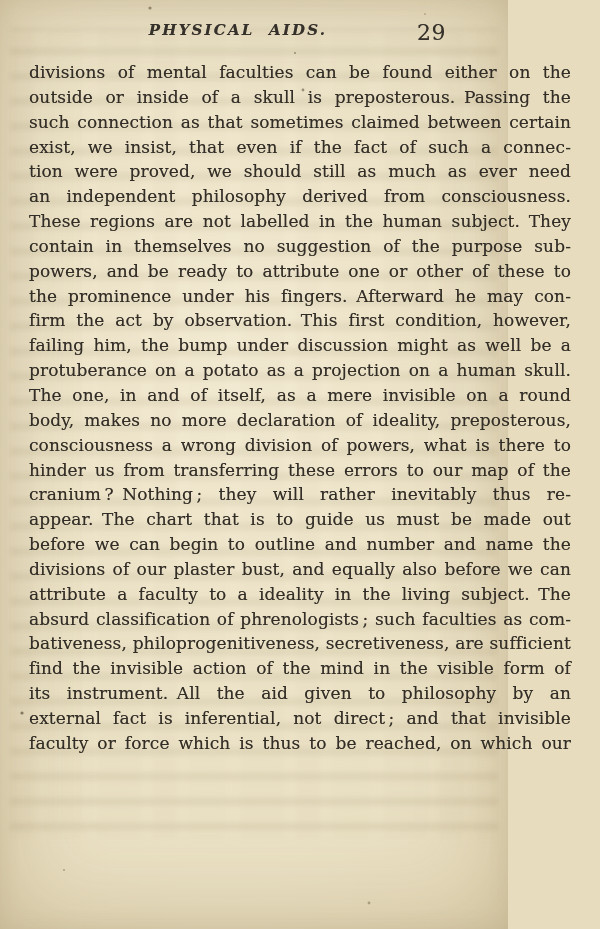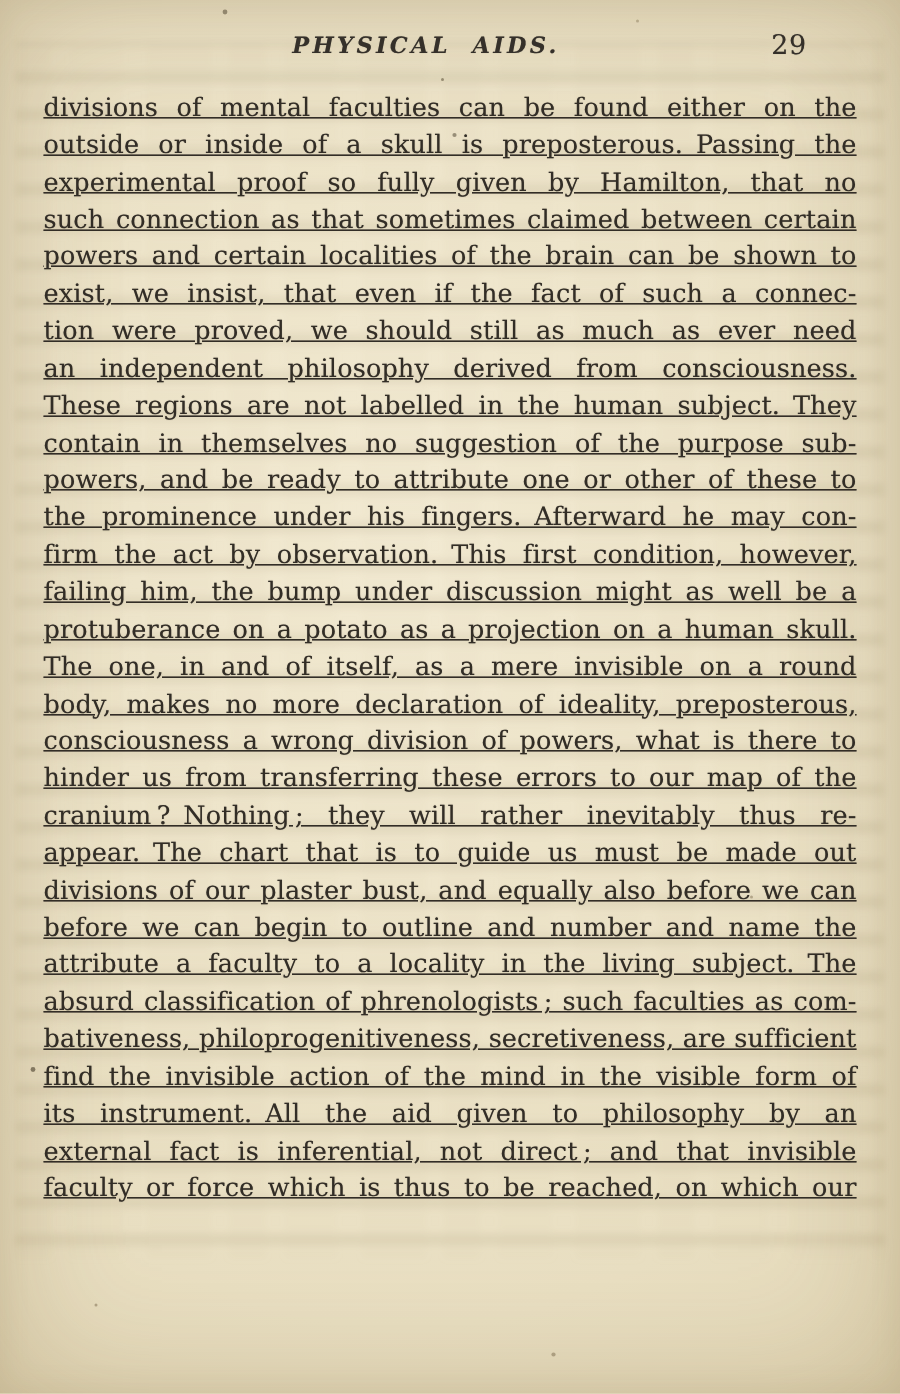--- a/index.html
+++ b/index.html
@@ -5,21 +5,21 @@
   html, body {
     margin: 0;
     padding: 0;
     width: 600px;
     height: 929px;
     overflow: hidden;
     background: #e7ddbe;
   }
   .page {
     position: relative;
-    width: 600px;
+    width: 508px;
     height: 929px;
     font-family: "DejaVu Serif", "Liberation Serif", serif;
     color: #322d26;
     background:
       radial-gradient(ellipse 130% 110% at 45% 38%,
         rgba(243,235,212,0.9) 0%,
         rgba(233,223,194,0.9) 52%,
         rgba(219,205,166,0.9) 100%),
       #e9dfc2;
   }
@@ -89,32 +89,31 @@
     letter-spacing: 2.2px;
     word-spacing: 7px;
     white-space: nowrap;
     color: #35302a;
     text-shadow: 0 0 0.5px rgba(53,48,42,0.45);
   }
   .page-number {
     position: absolute;
     top: -1px;
     right: 62px;
-    font-size: 18px;
+    font-size: 22px;
     letter-spacing: 0.5px;
     color: #35302a;
     text-shadow: 0 0 0.5px rgba(53,48,42,0.45);
     margin-left: 44px;
   }
   .body-text {
     position: absolute;
     top: 60px;
     left: 29px;
     width: 542px;
-    text-decoration: underline;
   }
   .line {
     font-size: 17px;
     line-height: 24.85px;
     text-align: justify;
     text-align-last: justify;
     letter-spacing: 0.1px;
     white-space: normal;
     text-shadow: 0 0 0.55px rgba(49,44,38,0.5);
   }
@@ -129,42 +128,40 @@
   <div class="specks"></div>
 
   <div class="running-head">
     <span class="running-title">PHYSICAL AIDS.</span>
     <span class="page-number">29</span>
   </div>
 
   <div class="body-text">
     <div class="line">divisions of mental faculties can be found either on the</div>
     <div class="line">outside or inside of a skull is preposterous. Passing the</div>
-    <div class="line">experimental proof so fully given by Hamilton, that no</div>
     <div class="line">such connection as that sometimes claimed between certain</div>
-    <div class="line">powers and certain localities of the brain can be shown to</div>
     <div class="line">exist, we insist, that even if the fact of such a connec-</div>
     <div class="line">tion were proved, we should still as much as ever need</div>
     <div class="line">an independent philosophy derived from consciousness.</div>
     <div class="line">These regions are not labelled in the human subject. They</div>
     <div class="line">contain in themselves no suggestion of the purpose sub-</div>
     <div class="line">powers, and be ready to attribute one or other of these to</div>
     <div class="line">the prominence under his fingers. Afterward he may con-</div>
     <div class="line">firm the act by observation. This first condition, however,</div>
     <div class="line">failing him, the bump under discussion might as well be a</div>
     <div class="line">protuberance on a potato as a projection on a human skull.</div>
     <div class="line">The one, in and of itself, as a mere invisible on a round</div>
     <div class="line">body, makes no more declaration of ideality, preposterous,</div>
     <div class="line">consciousness a wrong division of powers, what is there to</div>
     <div class="line">hinder us from transferring these errors to our map of the</div>
     <div class="line">cranium ? Nothing ; they will rather inevitably thus re-</div>
     <div class="line">appear. The chart that is to guide us must be made out</div>
+    <div class="line">before we can begin to outline and number and name the</div>
     <div class="line">divisions of our plaster bust, and equally also before we can</div>
-    <div class="line">before we can begin to outline and number and name the</div>
-    <div class="line">attribute a faculty to a locality in the living subject. The</div>
+    <div class="line">attribute a faculty to a ideality in the living subject. The</div>
     <div class="line">absurd classification of phrenologists ; such faculties as com-</div>
     <div class="line">bativeness, philoprogenitiveness, secretiveness, are sufficient</div>
     <div class="line">find the invisible action of the mind in the visible form of</div>
     <div class="line">its instrument. All the aid given to philosophy by an</div>
     <div class="line">external fact is inferential, not direct ; and that invisible</div>
     <div class="line">faculty or force which is thus to be reached, on which our</div>
   </div>
 
 </div>
 

